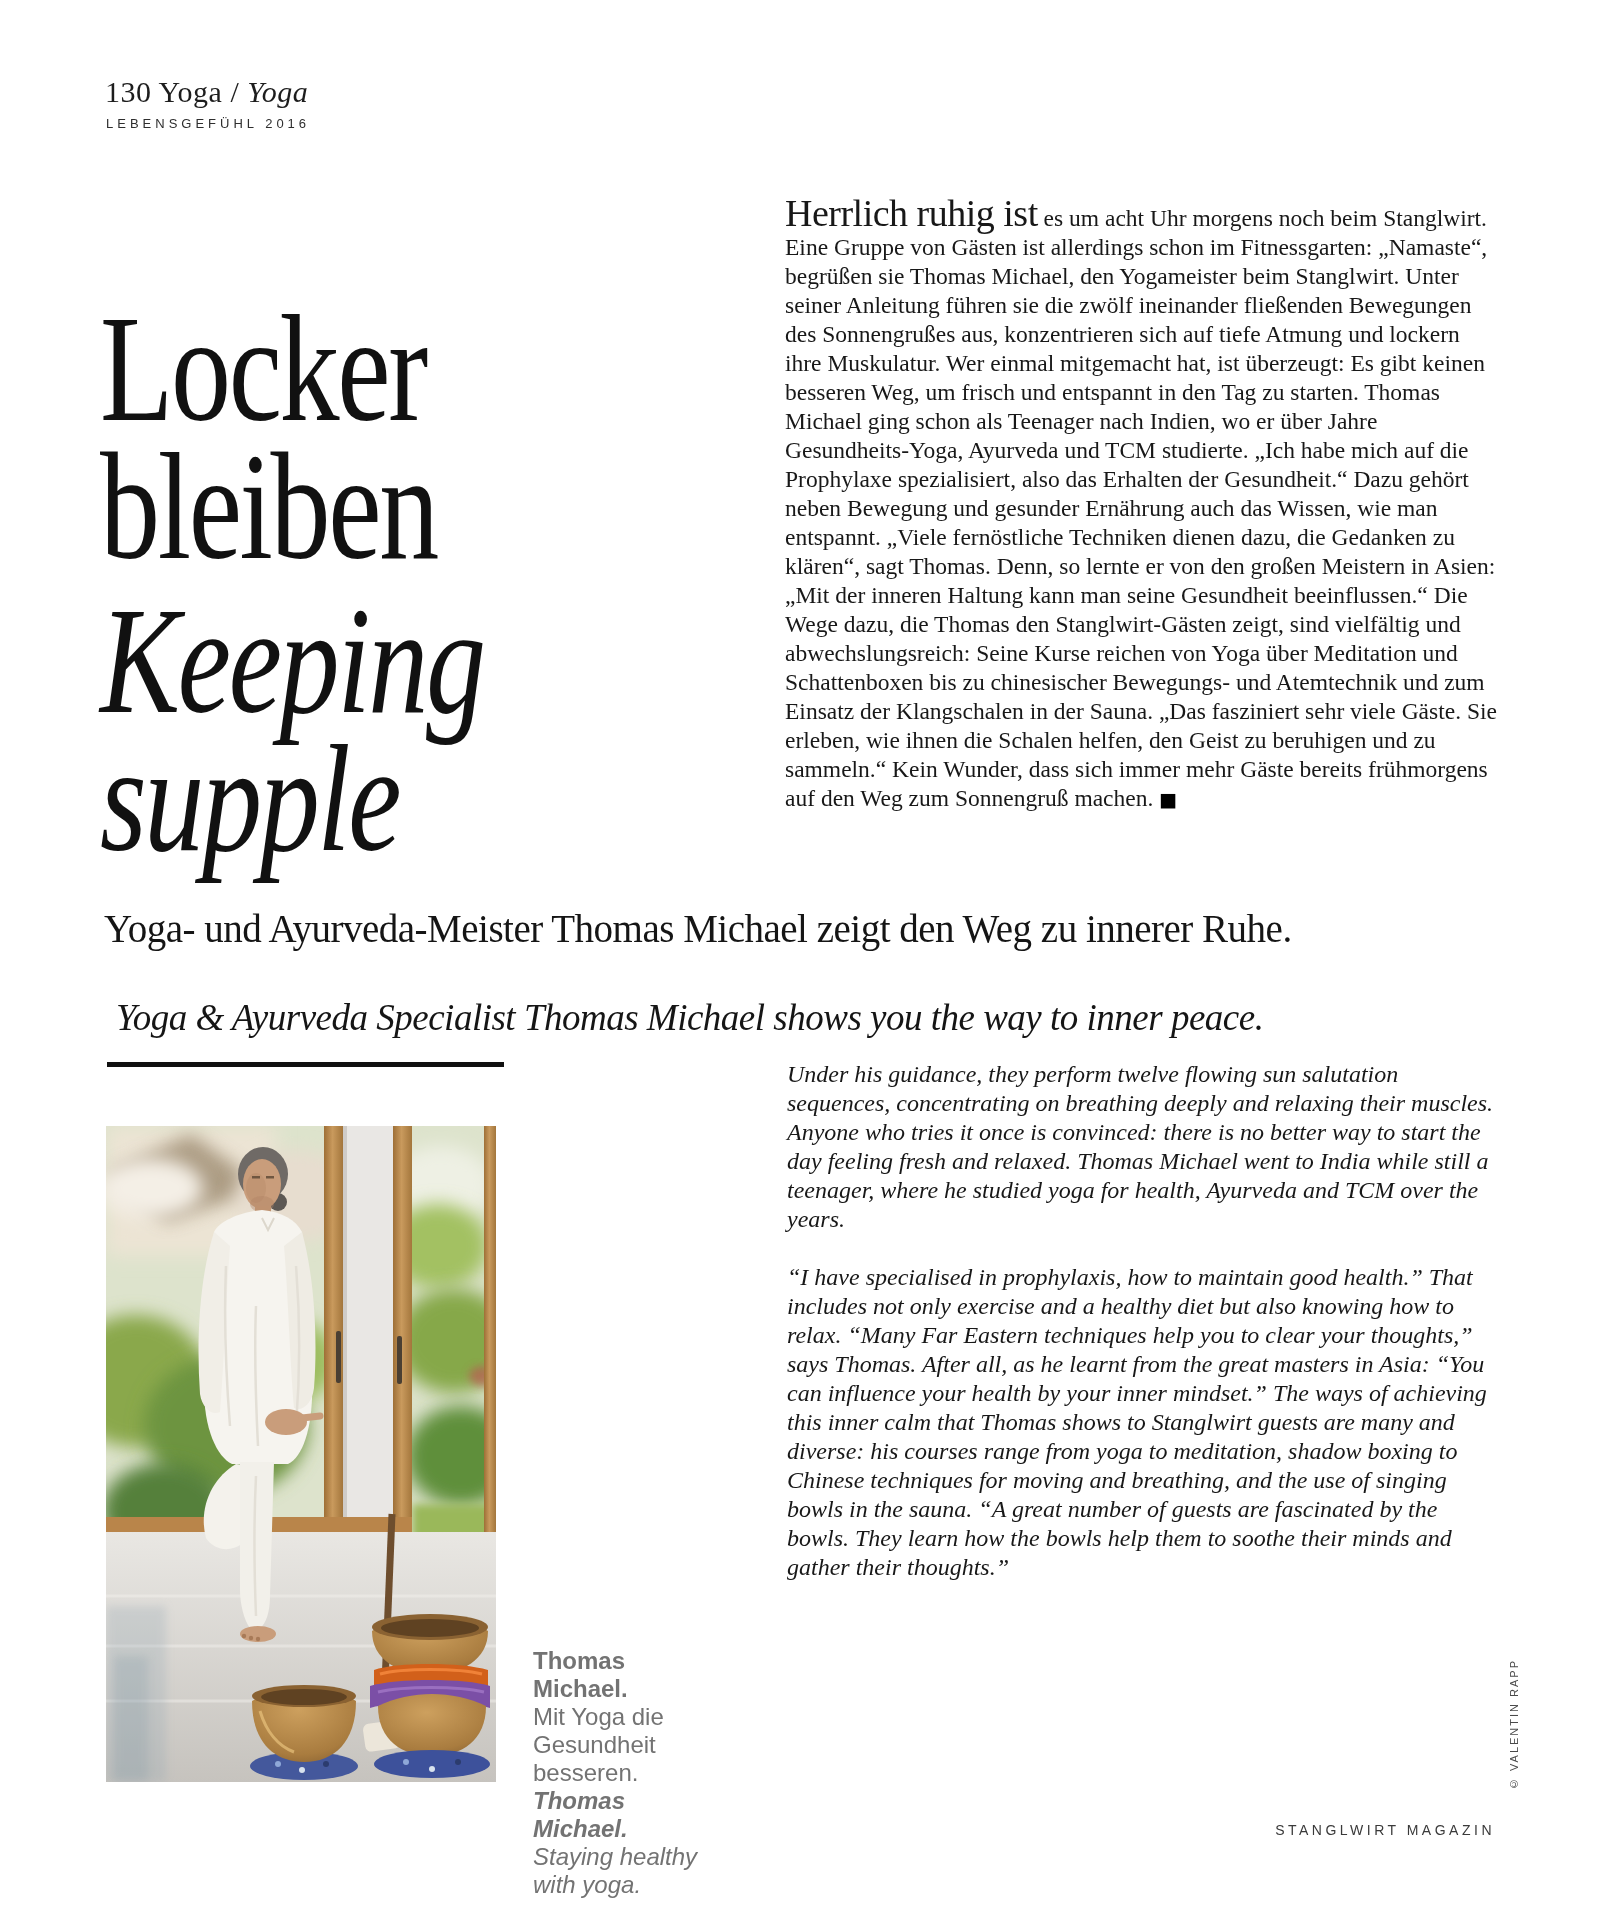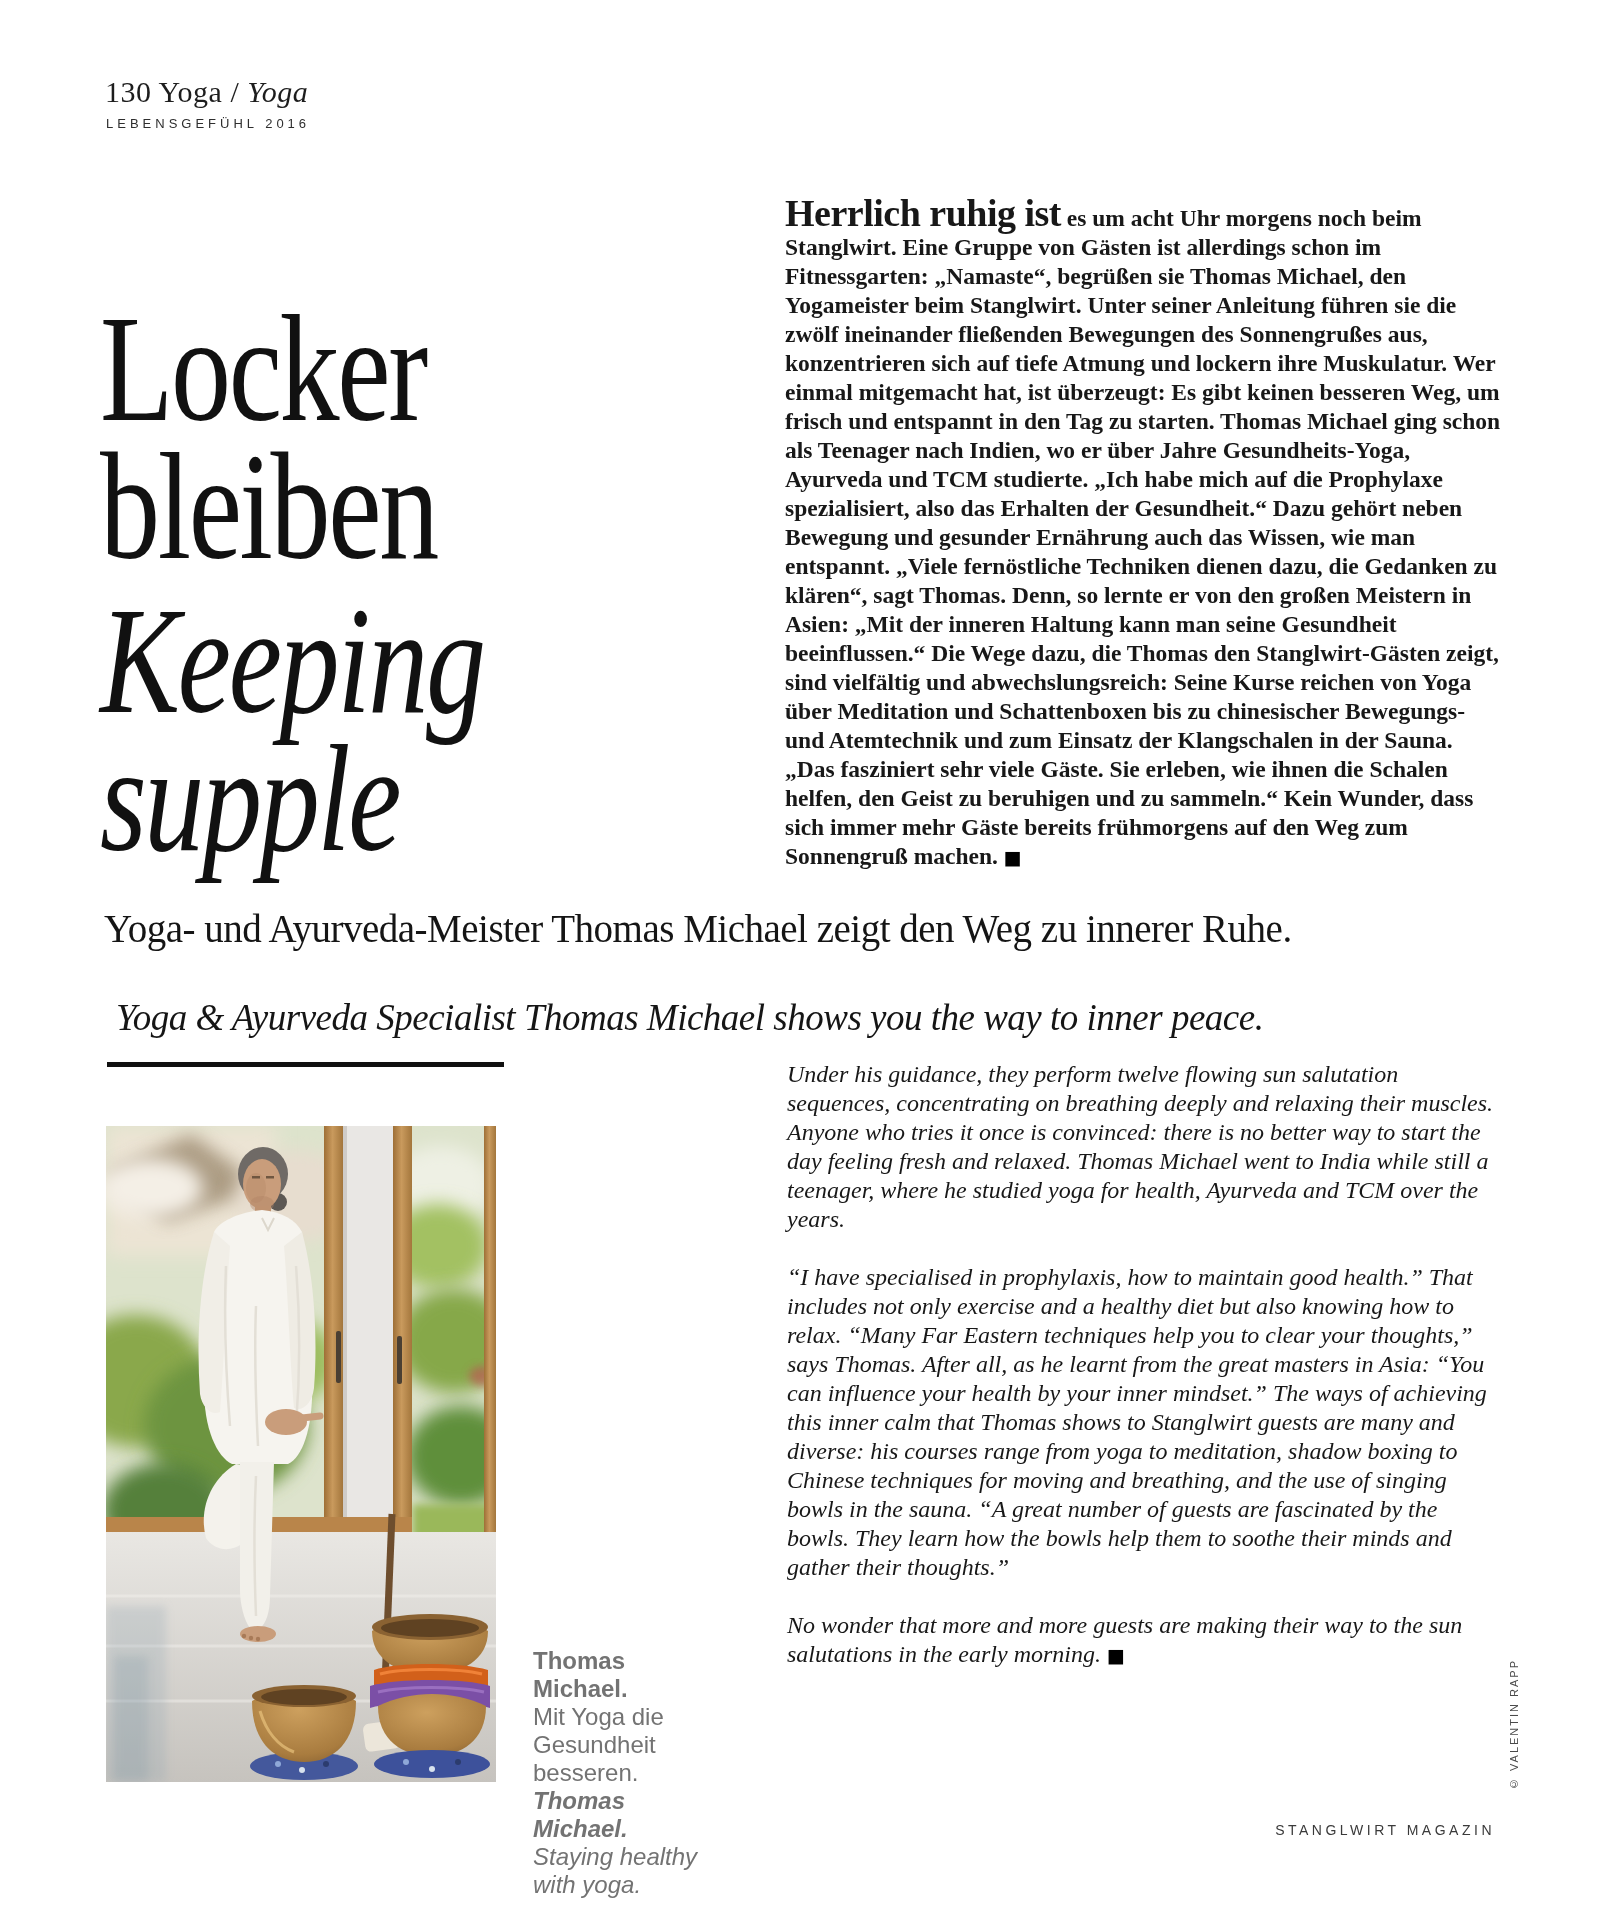--- a/index.html
+++ b/index.html
@@ -18,21 +18,21 @@
   
   .headline{left:100px;top:300px;}
   .hl-line{
     font-size:152px;line-height:138px;letter-spacing:-3px;color:#111;
     transform:scaleX(.79);transform-origin:left top;white-space:nowrap;
   }
   .hl-en{font-style:italic;}
   .hl-gap{margin-top:16px;}
 
   
-  .article-de{left:785px;top:199px;width:716px;font-size:23.5px;line-height:29px;color:#181818;font-weight:bold;}
+  .article-de{left:785px;top:199px;width:716px;font-size:23.5px;line-height:29px;color:#181818;}
   .lead-de{font-size:38px;line-height:29px;letter-spacing:-.5px;}
   .endmark{font-family:"DejaVu Sans",sans-serif;font-size:19px;color:#000;}
 
   
   .standfirst-de{left:104px;top:906px;width:1460px;font-size:39px;letter-spacing:-.5px;color:#151515;white-space:nowrap;}
   .standfirst-en{left:116px;top:996px;width:1460px;font-size:37px;font-style:italic;letter-spacing:-.5px;color:#151515;white-space:nowrap;}
 
   
   .rule{left:107px;top:1062px;width:397px;height:5px;background:#101010;}
   .photo{left:106px;top:1126px;width:390px;height:656px;overflow:hidden;}
@@ -200,17 +200,16 @@
 <figcaption class="abs caption">
   <div class="cap-bold">Thomas Michael.</div>
   <div>Mit Yoga die Gesundheit besseren.</div>
   <div class="cap-bold-it">Thomas Michael.</div>
   <div class="cap-it">Staying healthy with yoga.</div>
 </figcaption>
 
 <div class="abs article-en">
   <p>Under his guidance, they perform twelve flowing sun salutation sequences, concentrating on breathing deeply and relaxing their muscles. Anyone who tries it once is convinced: there is no better way to start the day feeling fresh and relaxed. Thomas Michael went to India while still a teenager, where he studied yoga for health, Ayurveda and TCM over the years.</p>
   <p>“I have specialised in prophylaxis, how to maintain good health.” That includes not only exercise and a healthy diet but also knowing how to relax. “Many Far Eastern techniques help you to clear your thoughts,” says Thomas. After all, as he learnt from the great masters in Asia: “You can influence your health by your inner mindset.” The ways of achieving this inner calm that Thomas shows to Stanglwirt guests are many and diverse: his courses range from yoga to meditation, shadow boxing to Chinese techniques for moving and breathing, and the use of singing bowls in the sauna. “A great number of guests are fascinated by the bowls. They learn how the bowls help them to soothe their minds and gather their thoughts.”</p>
-  <p><span>No wonder that more and more guests are making their way to the sun salutations in the early morning. </span><span class="endmark">■</span></p>
 </div>
 
 <div class="abs footer">STANGLWIRT MAGAZIN</div>
 <div class="abs credit">© VALENTIN RAPP</div>
 
 </body></html>

